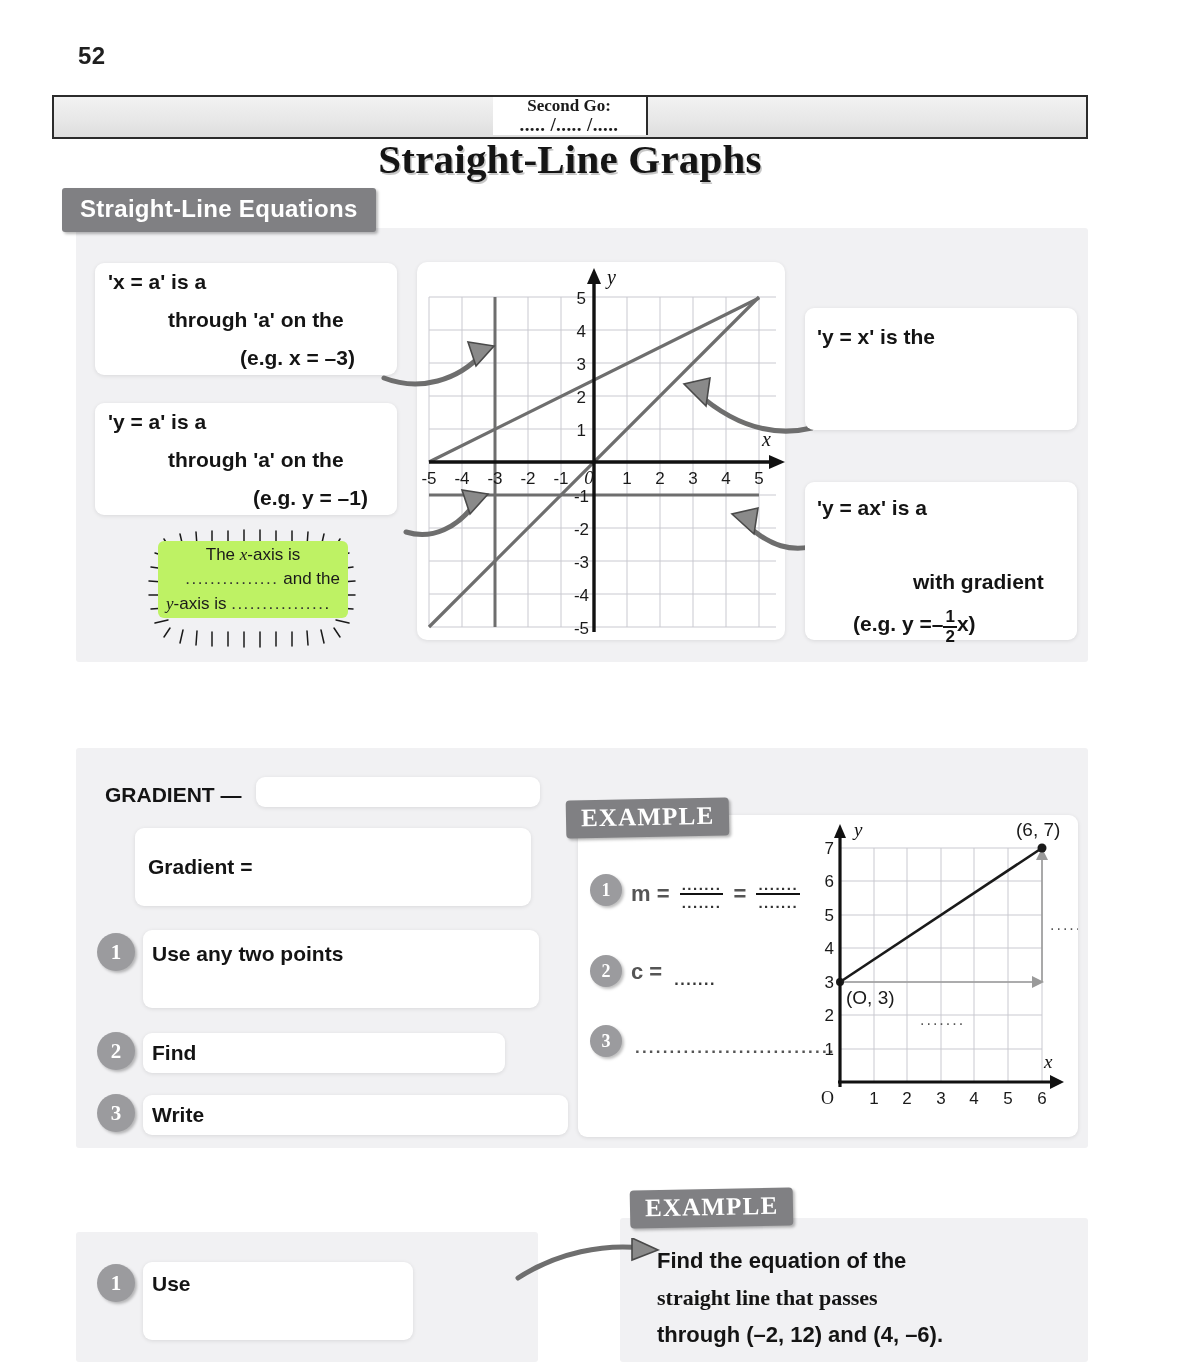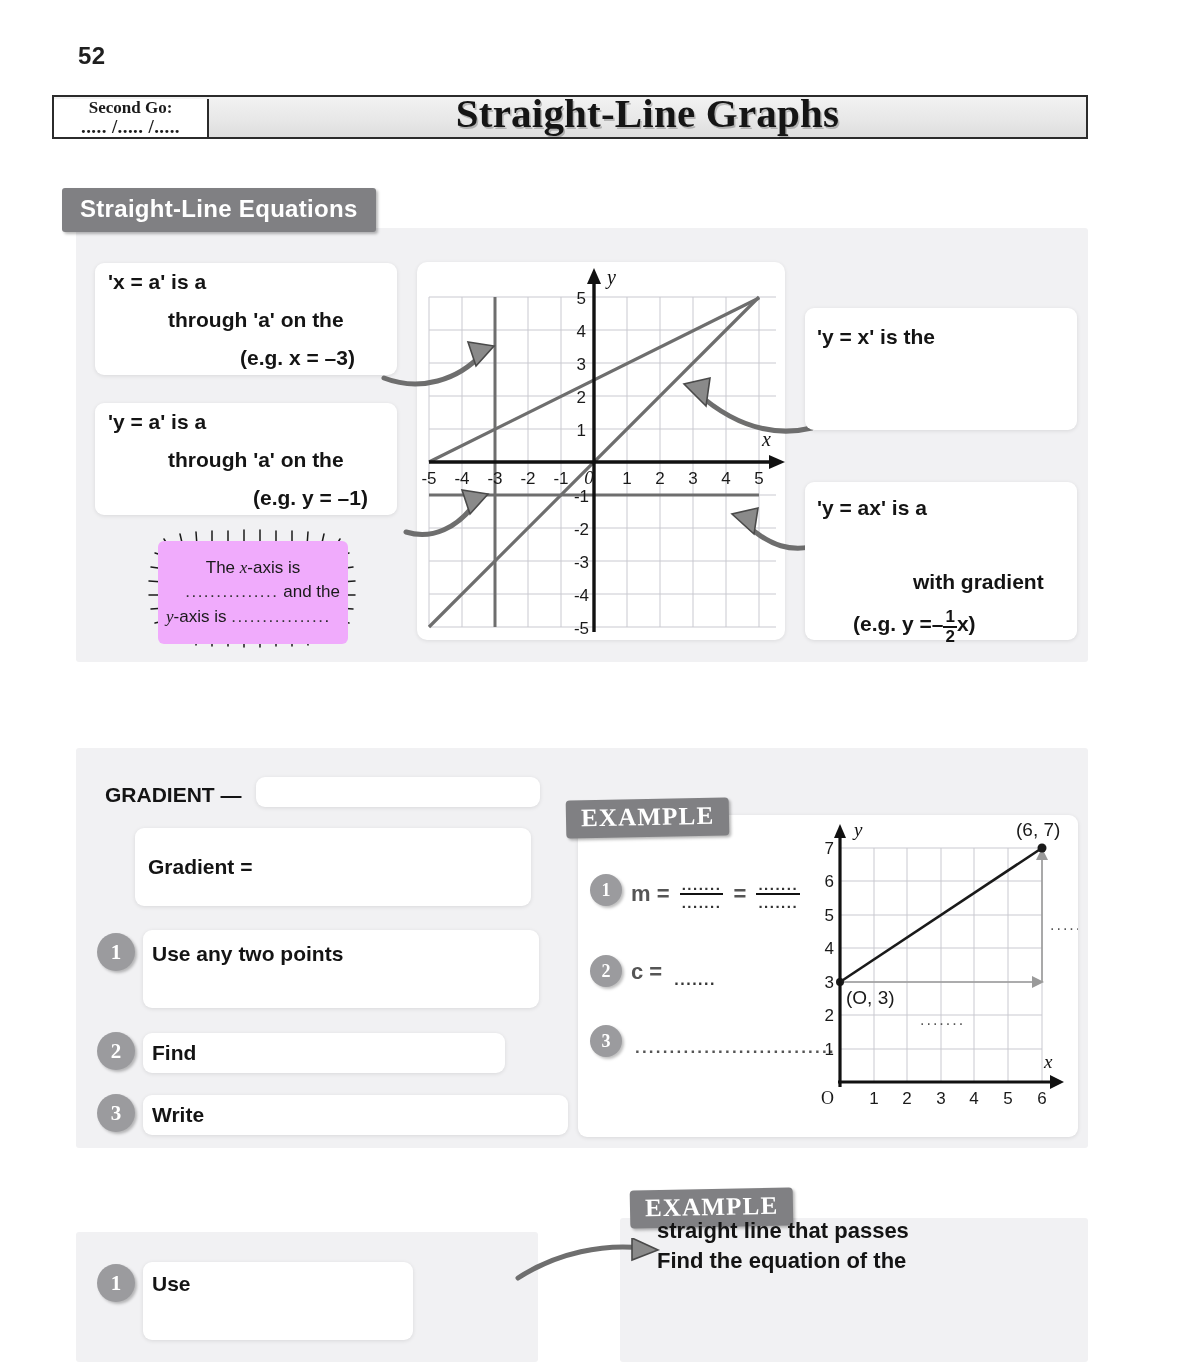--- a/index.html
+++ b/index.html
@@ -18,21 +18,21 @@
     position:absolute;left:78px;top:42px;
     font-size:24px;font-weight:600;color:#1f1f1f;
     letter-spacing:.5px;
   }
 
   
   .header{
     position:absolute;left:52px;top:95px;width:1036px;height:44px;
     border:2px solid #2b2b2b;
     background:linear-gradient(180deg,#f2f2f2 0%,#e8e8e8 55%,#dedede 100%);
-    box-sizing:border-box;display:flex;align-items:flex-end;
+    box-sizing:border-box;display:flex;align-items:center;flex-direction:column;
   }
   .secondgo{
     width:155px;border-right:2px solid #2b2b2b;background:#ffffff;
     display:flex;flex-direction:column;align-items:center;justify-content:center;
     box-sizing:border-box;
   }
   .secondgo .sg-l1{font-size:17px;font-weight:700;color:#1a1a1a;line-height:1.05;font-family:"Liberation Serif",serif;}
   .secondgo .sg-l2{font-size:19px;font-weight:700;color:#1a1a1a;line-height:1.05;letter-spacing:.4px;font-family:"Liberation Serif",serif;}
   .header-title{
     flex:1;display:flex;align-items:center;justify-content:center;
@@ -81,22 +81,22 @@
     box-shadow:2px 2px 3px rgba(0,0,0,.25);
     font-family:"Liberation Serif",serif;
   }
   .ncirc.sm{width:32px;height:32px;font-size:18px;}
 
   
   .starburst{
     position:absolute;left:136px;top:523px;width:234px;height:132px;
   }
   .sb-inner{
-    position:absolute;left:22px;top:18px;width:190px;height:103px;
-    background:#f0abfc;border-radius:6px;
+    position:absolute;left:22px;top:18px;width:190px;height:77px;
+    background:#bef264;border-radius:6px;
     display:flex;flex-direction:column;justify-content:center;
     padding:0 8px;box-sizing:border-box;
   }
   .sb-line{font-size:17px;color:#1a1a1a;line-height:1.42;white-space:nowrap;}
   .sb-line.r{text-align:right;}
   .ital{font-style:italic;font-family:"Liberation Serif",serif;}
 
   
   .dots{letter-spacing:1.5px;color:#333;}
 
@@ -403,15 +403,16 @@
   <div class="abox" style="left:143px;top:1262px;width:270px;height:78px;"></div>
   <div class="ncirc" style="left:97px;top:1264px;">1</div>
   <div class="atext" style="left:152px;top:1272px;">Use</div>
 
   <svg style="position:absolute;left:512px;top:1238px;" width="150" height="50">
     <path d="M6,40 C46,14 92,6 130,10" stroke="#6e6e6e" stroke-width="5" fill="none" stroke-linecap="round"></path>
     <polygon points="120,0 146,12 120,22" fill="#8a8a8a" stroke="#4a4a4a" stroke-width="1.6"></polygon>
   </svg>
 
   <div class="atext" style="left:657px;top:1248px;font-size:22px;font-weight:600;">Find the equation of the</div>
-  <div class="atext" style="left:657px;top:1218px;font-size:22px;font-weight:600;">straight line that passes</div>
+  <div class="atext" style="left:657px;top:1285px;font-size:22px;font-weight:600;font-family:Liberation Serif, serif;">straight line that passes</div>
+  <div class="atext" style="left:657px;top:1322px;font-size:22px;font-weight:600;">through (–2, 12) and (4, –6).</div>
 
 </div>
 
 </body></html>

